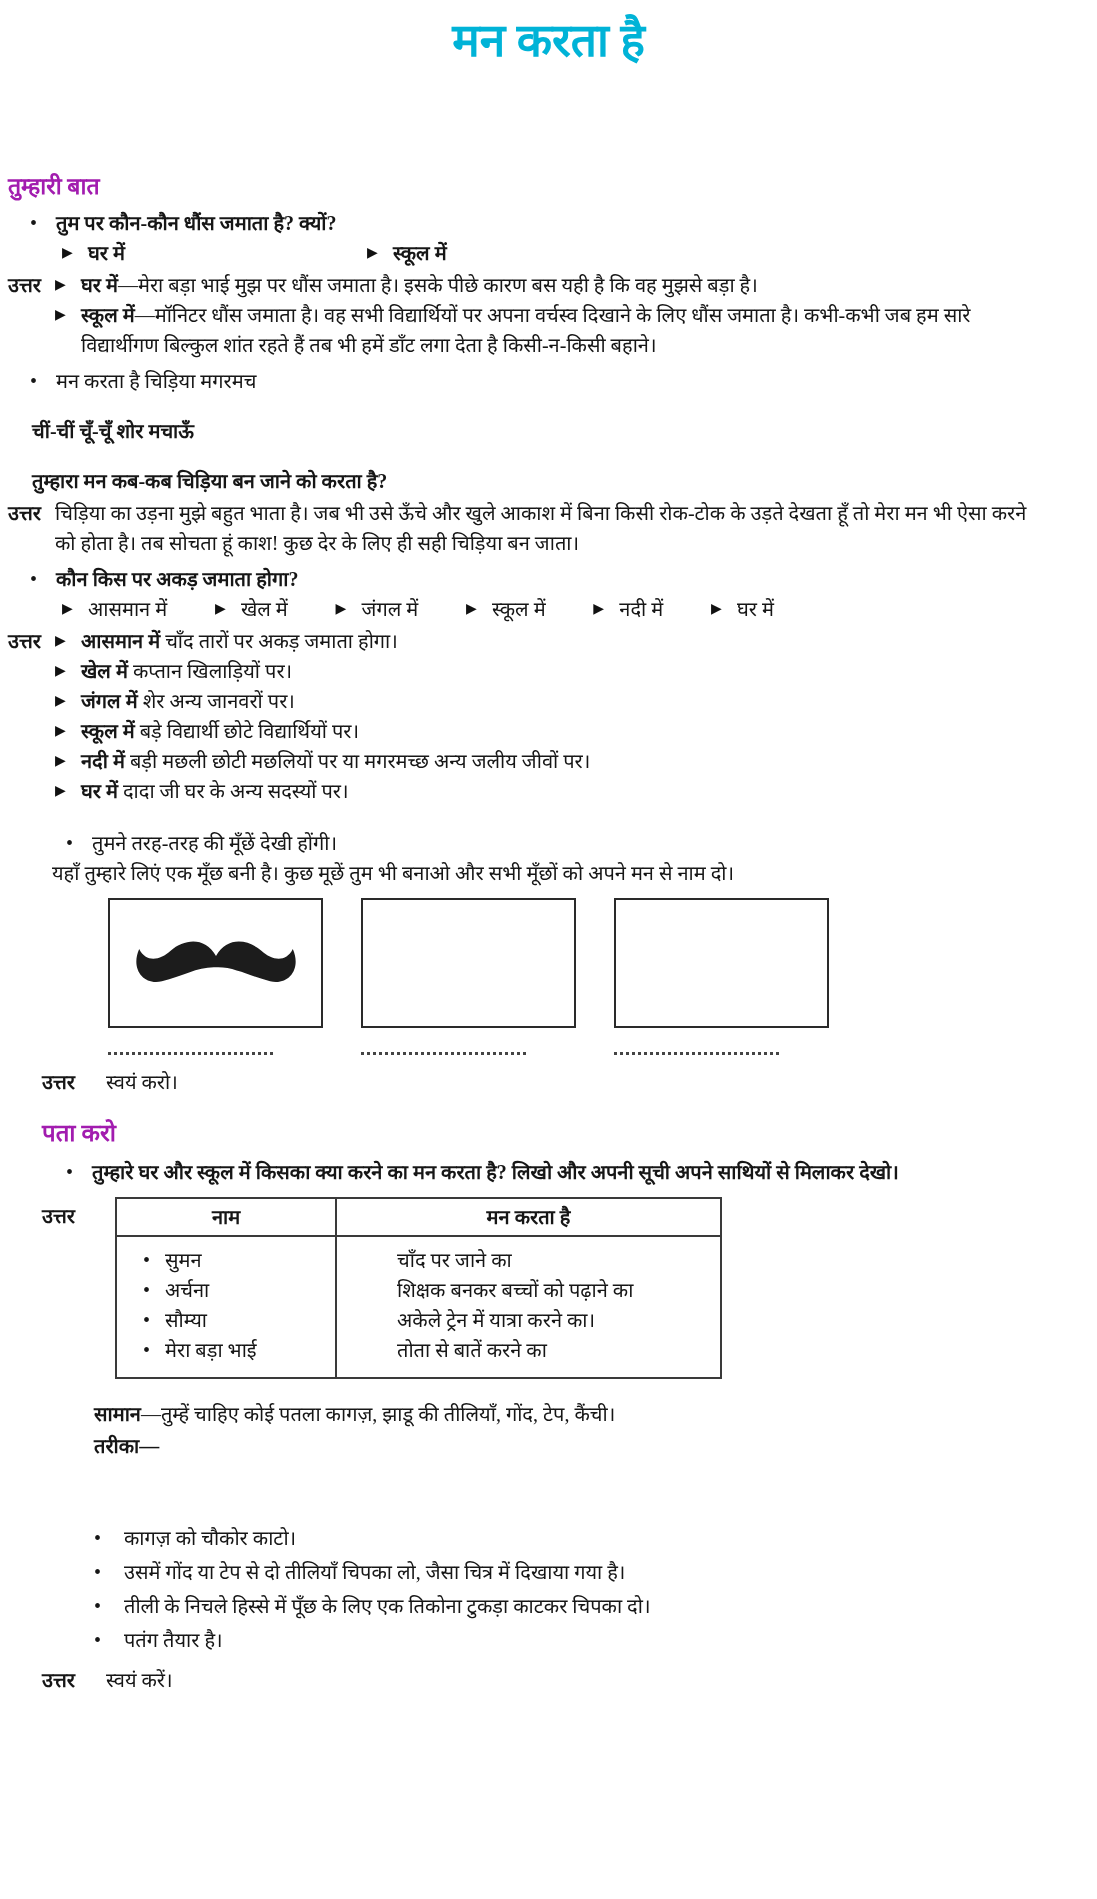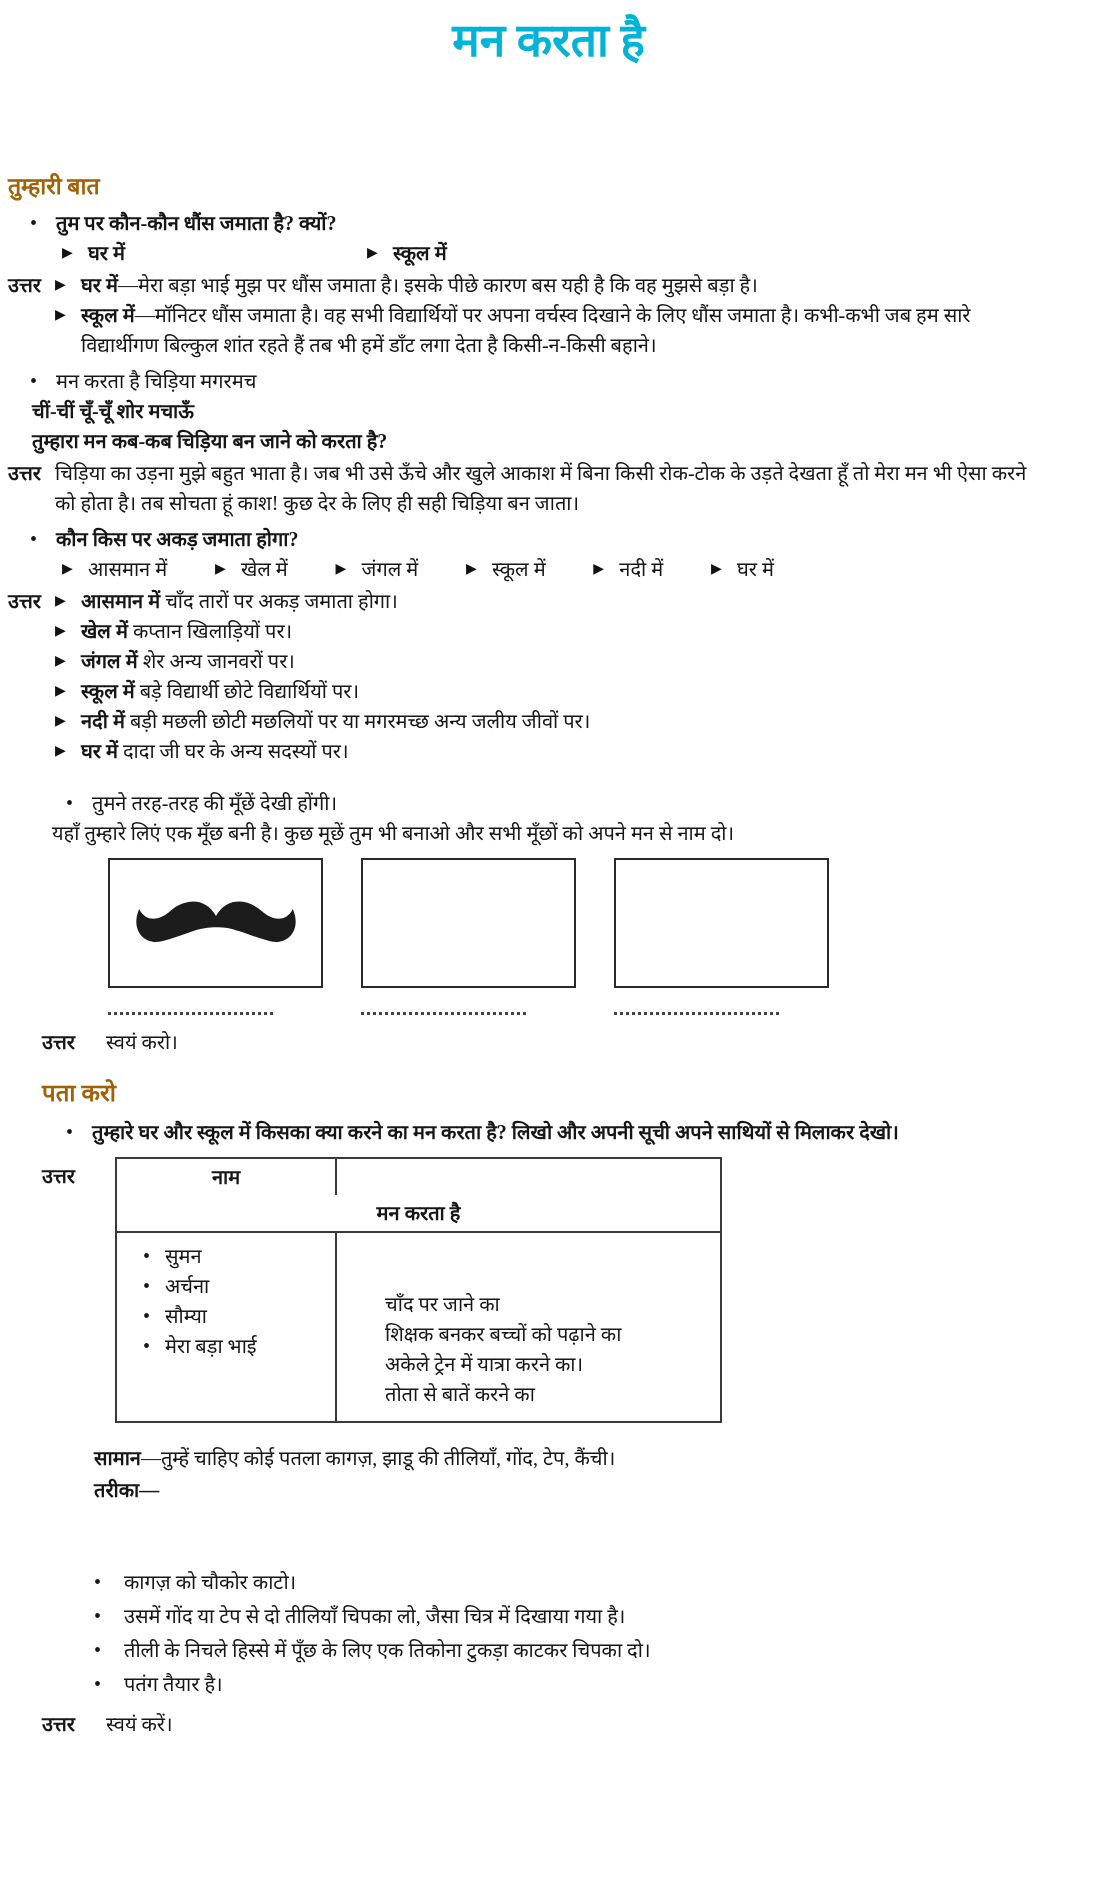--- a/index.html
+++ b/index.html
@@ -9,30 +9,30 @@
     font-family: "Liberation Serif", "DejaVu Serif", serif;
     color: #161616; font-size: 20px; line-height: 30px; position: relative;
   }
   .title {
     padding-top: 12px; text-align: center;
     font-size: 46px; line-height: 58px; font-weight: bold; color: #00b3d7;
   }
   .content { padding: 100px 44px 0 8px; }
 
   .b { font-weight: bold; font-family: Liberation Serif, serif; }
-  .h { font-weight: bold; color: #a16207; }
+  .h { font-weight: bold; color: #a21caf; }
   .h0 { font-size: 23px; line-height: 34px; margin-bottom: 4px; }
   .h1 { font-size: 24px; line-height: 36px; margin-left: 34px; }
 
   .qline { display: flex; align-items: flex-start; margin-left: 22px; }
   .qline .dot { flex: 0 0 26px; }
   .qline.deep { margin-left: 58px; }
   .qline .qtext { flex: 1; }
 
-  .ml24 { margin-left: 24px; }
+  .ml24 { margin-left: 24px; margin-top: 20px; }
   .ml80 { margin-left: 44px; }
   .ml86 { margin-left: 86px; }
 
   .optrow-2 { display: flex; margin-left: 54px; }
   .optrow-2 .opt-far { margin-left: 242px; }
   .opt { display: flex; align-items: flex-start; }
   .arr { flex: 0 0 26px; font-size: 14px; line-height: 30px; color: #111; }
 
   .optrow-6 { display: flex; justify-content: space-between; margin-left: 54px; width: 712px; }
 
@@ -55,26 +55,26 @@
 
   .ansline { display: flex; margin-left: 34px; margin-top: 12px; }
   .ansline .anslbl2 { flex: 0 0 64px; font-weight: bold; }
 
   .sec-p { margin-top: 18px; }
   .qwide { margin-top: 6px; }
 
   .tblrow { display: flex; margin-left: 34px; margin-top: 10px; }
   .tblrow .tlbl { flex: 0 0 73px; font-weight: bold; padding-top: 4px; }
   .tbl { width: 607px; border: 2px solid #3a3a3a; }
-  .thead { display: flex; border-bottom: 2px solid #3a3a3a; font-weight: bold; text-align: center; flex-direction: column; }
+  .thead { display: flex; border-bottom: 2px solid #3a3a3a; font-weight: bold; text-align: center; }
   .th1 { width: 220px; border-right: 2px solid #3a3a3a; padding: 3px 0; }
   .th2 { flex: 1; padding: 3px 0; }
   .tbodyw { display: flex; }
   .colA { width: 220px; border-right: 2px solid #3a3a3a; padding: 8px 0 12px; }
-  .colB { flex: 1; padding: 8px 0 12px; margin-top: 48px; }
+  .colB { flex: 1; padding: 8px 12px 12px; }
   .nline { display: flex; padding-left: 26px; line-height: 30px; }
   .nline .dot2 { flex: 0 0 22px; }
   .wline { padding-left: 48px; line-height: 30px; }
 
   .sec-k { margin-top: 18px; }
   .kh { letter-spacing: 1px; }
   .samanline { margin-top: 20px; max-width: 960px; }
   .tarikarow { display: flex; margin-top: 2px; flex-direction: column; }
   .tarika { flex: 0 0 92px; font-weight: bold; }
   .steps { flex: 1; max-width: 860px; }

